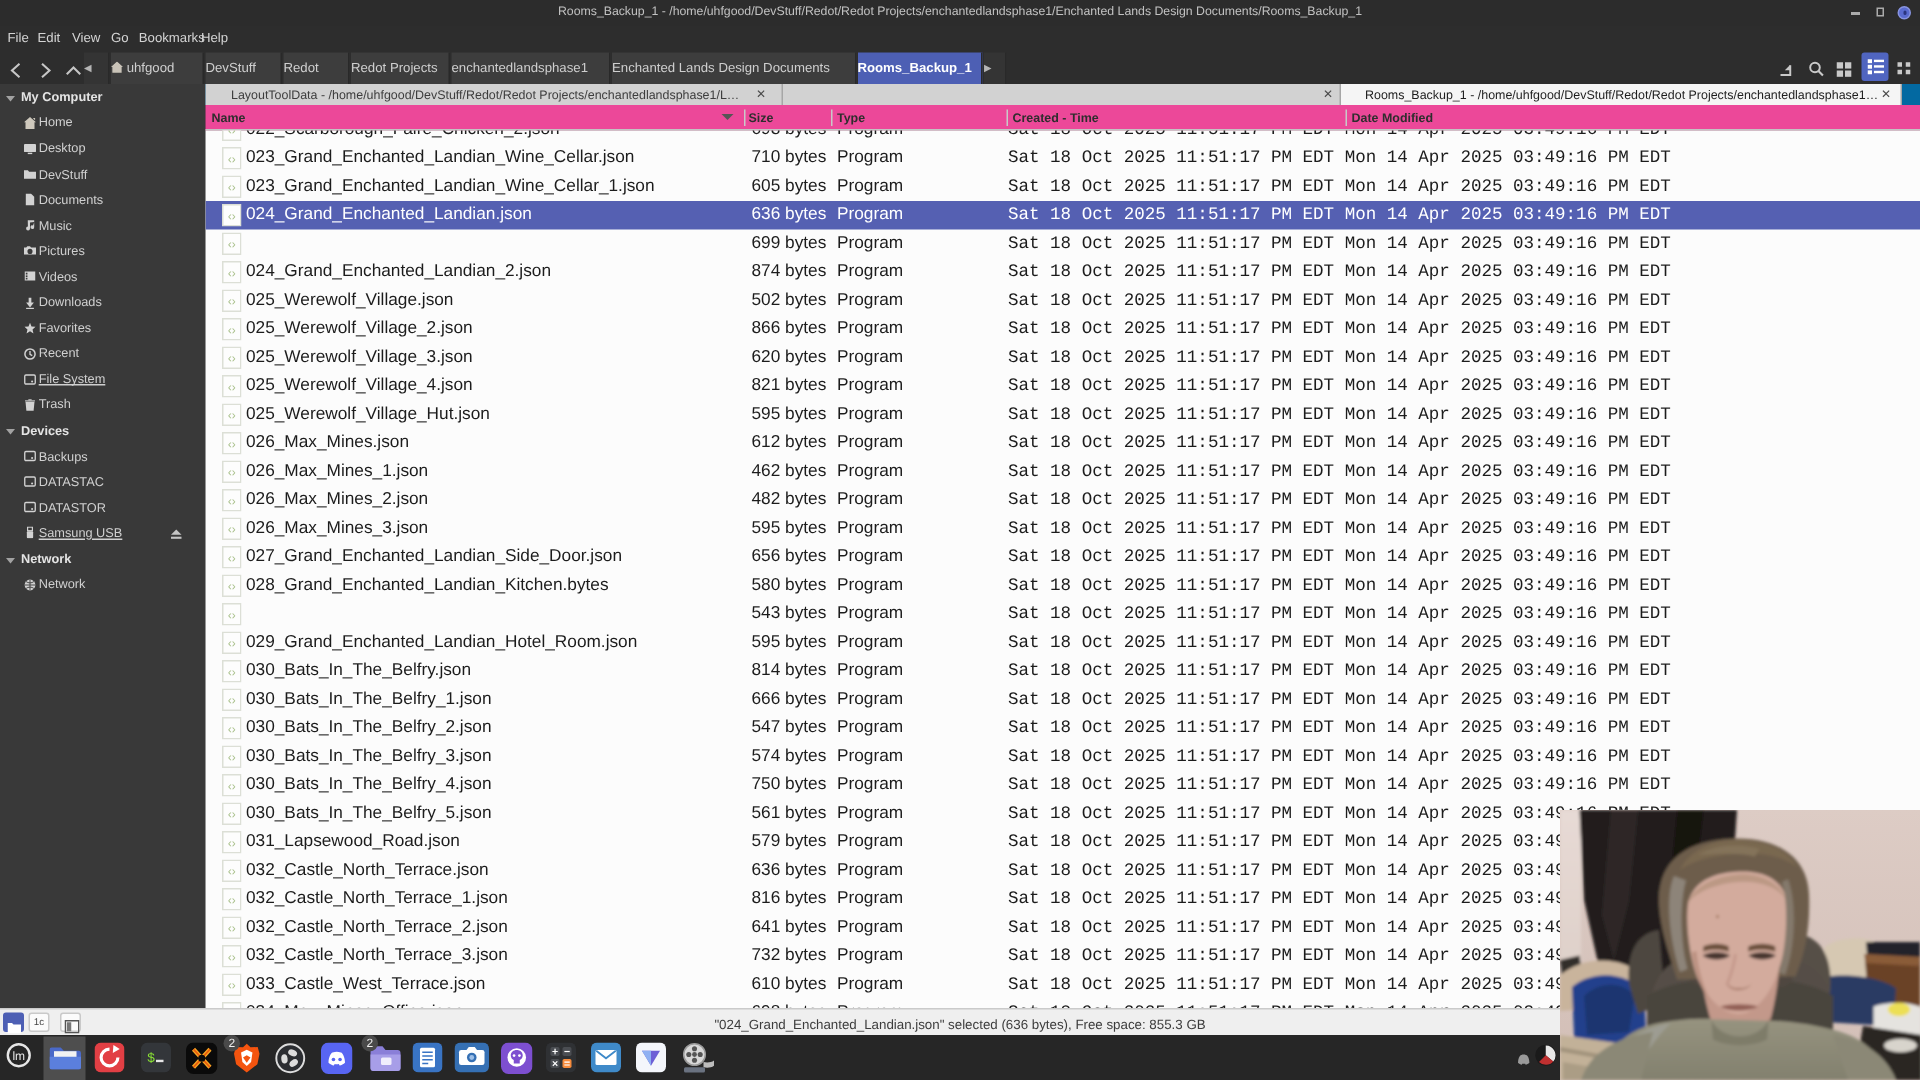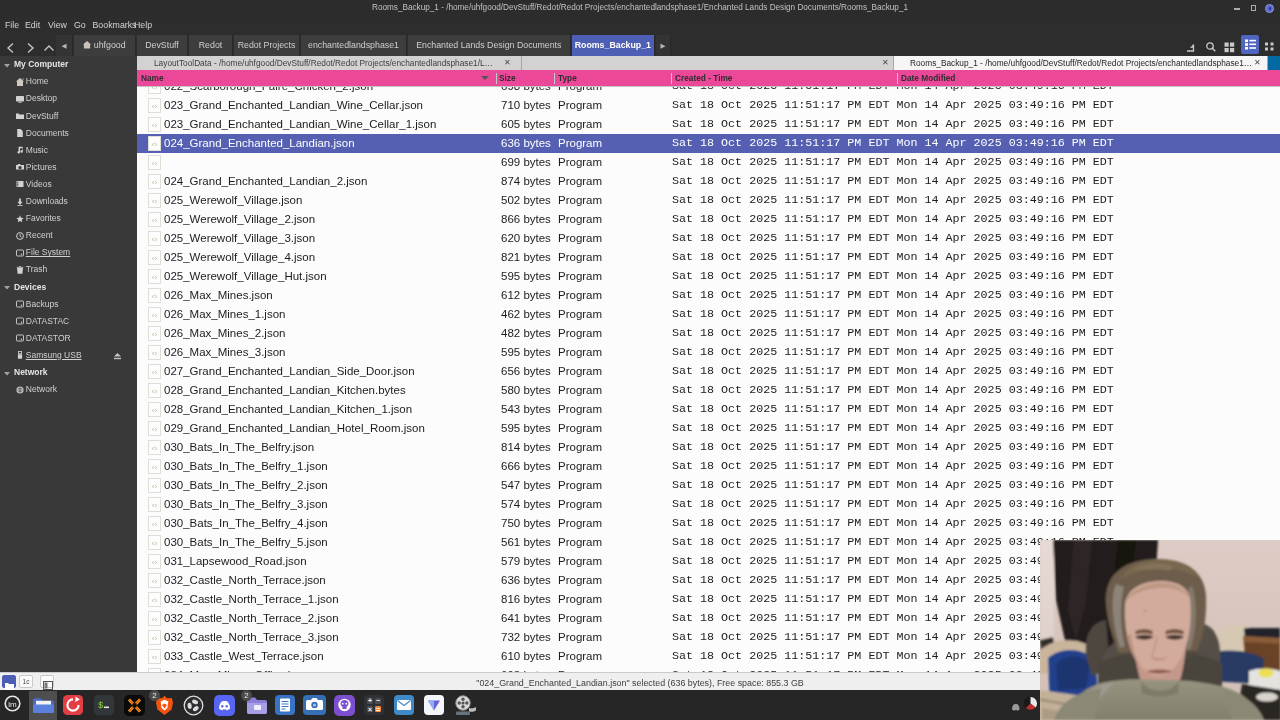--- a/index.html
+++ b/index.html
@@ -7,21 +7,21 @@
 #titlebar .t { position:absolute; left:0; right:0; top:3px; text-align:center; font-size:8.2px; color:#c2c2c2; }
 #winbtns .mn { position:absolute; right:40px; top:8px; width:6px; height:1.5px; background:#ababab; }
 #winbtns .mx { position:absolute; right:24px; top:5px; width:5.5px; height:5.5px; border:1.1px solid #ababab; }
 #winbtns .cl { position:absolute; right:6px; top:3.5px; width:9px; height:9px; border-radius:50%; background:#5a6bd0; border:1px solid #8894e0; }
 #winbtns .cl:after { content:""; position:absolute; left:2.5px; top:2.5px; width:2.5px; height:2.5px; background:#2a3580; border-radius:50%; }
 #menubar { position:absolute; left:0; top:17px; width:1280px; height:19px; background:#2d2d2d; font-size:8.8px; color:#d4d4d4; }
 #menubar span { position:absolute; top:2.5px; }
 #toolbar { position:absolute; left:0; top:36px; width:1280px; height:20px; background:#2d2d2d; }
 .navb { position:absolute; top:4px; }
 #crumbs { position:absolute; left:56px; top:-1.5px; height:21.5px; font-size:8.8px; }
-.crumb { position:absolute; top:0; height:21.5px; background:#3d3d3d; border-right:1px solid #292929; color:#cfcfcf; text-align:center; line-height:21px; overflow:hidden; white-space:nowrap; }
+.crumb { position:absolute; top:0; height:21.5px; background:#3d3d3d; border-right:1px solid #292929; color:#cfcfcf; line-height:21px; overflow:hidden; white-space:nowrap; }
 .crumb.arr { background:#343434; color:#b5b5b5; font-size:6.5px; }
 .crumb.act { background:#4d5fb4; color:#fff; font-weight:bold; }
 .rtool { position:absolute; }
 #sidebar { position:absolute; left:0; top:56px; width:137px; height:616px; background:#393939; font-size:8.5px; }
 .shdr { position:absolute; left:0; color:#e4e4e4; height:17.1px; line-height:17.1px; }
 .shdr .stri { position:absolute; left:4px; top:6.5px; }
 .shdr b { position:absolute; left:14px; white-space:nowrap; }
 .sitm { position:absolute; left:0; color:#d0d0d0; height:17.1px; line-height:17.1px; white-space:nowrap; }
 .sitm .sic { position:absolute; left:15.5px; top:4.6px; }
 .sitm > span { position:absolute; left:25.8px; }
@@ -461,21 +461,20 @@
       <span class="nm">028_Grand_Enchanted_Landian_Kitchen.bytes</span>
       <span class="sz">580 bytes</span>
       <span class="tp">Program</span>
       <span class="dt">Sat 18 Oct 2025 11:51:17 PM EDT Mon 14 Apr 2025 03:49:16 PM EDT</span>
     </div>
 <div class="row" style="top:312.5px">
       <span class="fic"><svg width="13" height="15">
           <rect x="0.5" y="0.5" width="12" height="14" fill="#fdfdfd" stroke="#dcdfd6"></rect>
           <text x="6.5" y="10.5" font-size="8" fill="#a9c08b" text-anchor="middle">‹›</text>
         </svg></span>
-      <span class="nm">028_Grand_Enchanted_Landian_Kitchen_1.json</span>
       <span class="sz">543 bytes</span>
       <span class="tp">Program</span>
       <span class="dt">Sat 18 Oct 2025 11:51:17 PM EDT Mon 14 Apr 2025 03:49:16 PM EDT</span>
     </div>
 <div class="row" style="top:331.5px">
       <span class="fic"><svg width="13" height="15">
           <rect x="0.5" y="0.5" width="12" height="14" fill="#fdfdfd" stroke="#dcdfd6"></rect>
           <text x="6.5" y="10.5" font-size="8" fill="#a9c08b" text-anchor="middle">‹›</text>
         </svg></span>
       <span class="nm">029_Grand_Enchanted_Landian_Hotel_Room.json</span>

